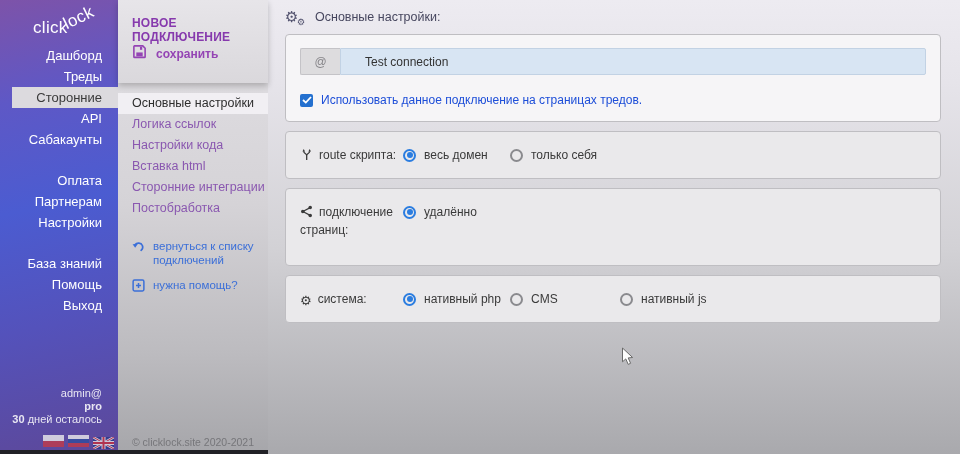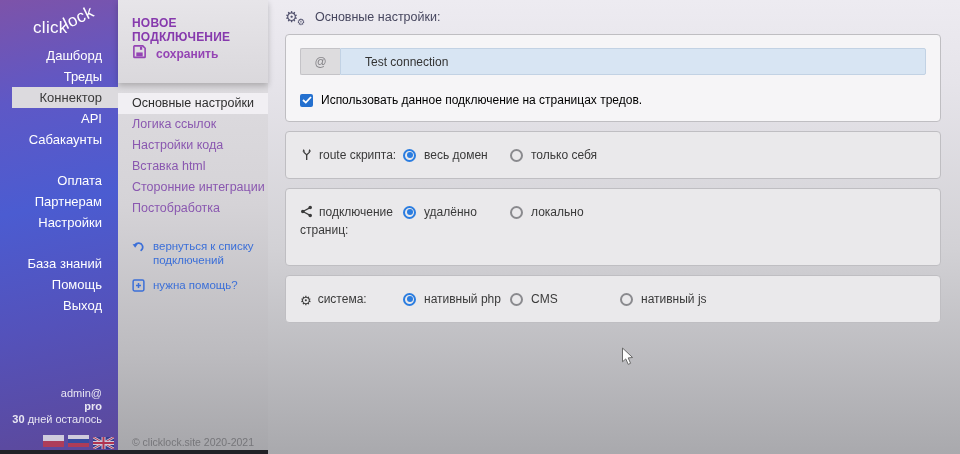--- a/index.html
+++ b/index.html
@@ -51,21 +51,21 @@
   .gears .g1 { font-size:15px; position:absolute; left:0; top:0; }
   .gears .g2 { font-size:9px; position:absolute; right:0; bottom:-1px; }
   .cards { margin-left:17px; width:656px; }
   .card { border:1px solid #bfbec2; border-radius:4px; margin-bottom:9px; }
   .card-name { background:#f6f5f7; padding:13px 14px 14px; }
   .input-group { display:flex; height:27px; }
   .input-prefix { width:40px; background:#dddcde; border:1px solid #c4c3c7; border-right:none; border-radius:2px 0 0 2px; display:flex; align-items:center; justify-content:center; color:#87868a; font-size:12px; }
   .name-input { flex:1; background:#d8e5f3; border:1px solid #c2d2e4; border-radius:0 2px 2px 0; font-size:12px; color:#333; padding:0 24px; font-family:"Liberation Sans",sans-serif; outline:none; }
   .check-row { margin-top:18px; display:flex; align-items:center; gap:8px; cursor:pointer; }
   .checkbox { width:13px; height:13px; background:#2470cf; border-radius:2px; display:flex; align-items:center; justify-content:center; flex-shrink:0; }
-  .check-label { font-size:12px; color:#000000; }
+  .check-label { font-size:12px; color:#1d4ed8; }
   .card-row { background:#eae9eb; display:flex; align-items:flex-start; padding:15px 14px 13px; min-height:46px; }
   .card-row.tall { min-height:64px; padding-bottom:27px; }
   .setting-label { width:103px; font-size:12px; color:#3a3a3a; line-height:16px; flex-shrink:0; }
   .setting-label .s-ico { display:inline-block; vertical-align:-2px; margin-right:6px; }
   .gear-glyph { font-family:"DejaVu Sans",sans-serif; font-size:13px; color:#3a3a3a; font-style:normal; }
   .radio-opt { width:107px; display:flex; align-items:center; gap:8px; cursor:pointer; flex-shrink:0; }
   .radio-opt.wide { width:110px; }
   .radio { width:13px; height:13px; border-radius:50%; border:2px solid #8a8a8e; position:relative; flex-shrink:0; }
   .radio.checked { border-color:#2b7de0; }
   .radio.checked::after { content:""; position:absolute; inset:1.5px; background:#2b7de0; border-radius:50%; }
@@ -79,21 +79,21 @@
 <div class="app">
 
   <div class="sidebar">
     <div class="logo">
       <span>click</span><span class="logo-p2">lock</span>
     </div>
     <div class="nav">
       <div class="nav-group">
         <div class="nav-item">Дашборд</div>
         <div class="nav-item">Треды</div>
-        <div class="nav-item active">Коннектор</div>
+        <div class="nav-item active">Сторонние</div>
         <div class="nav-item">API</div>
         <div class="nav-item">Сабакаунты</div>
       </div>
       <div class="nav-group">
         <div class="nav-item">Оплата</div>
         <div class="nav-item">Партнерам</div>
         <div class="nav-item">Настройки</div>
       </div>
       <div class="nav-group">
         <div class="nav-item">База знаний</div>
@@ -207,24 +207,20 @@
                 <path d="M3 7 L11 2.8 M3 7 L11 11.2" stroke="#3a3a3a" stroke-width="1.3" fill="none"></path>
                 <circle cx="11" cy="2.8" r="1.9" fill="#3a3a3a"></circle>
                 <circle cx="3" cy="7" r="1.9" fill="#3a3a3a"></circle>
                 <circle cx="11" cy="11.2" r="1.9" fill="#3a3a3a"></circle>
               </svg></span><span>подключение страниц:</span>
         </div>
         <div class="radio-opt">
           <span class="radio checked"></span>
           <span class="radio-label">удалённо</span>
         </div>
-        <div class="radio-opt wide">
-          <span class="radio"></span>
-          <span class="radio-label">локально</span>
-        </div>
       </div>
 
       <div class="card card-row">
         <div class="setting-label">
           <span class="s-ico gear-glyph">⚙</span><span>система:</span>
         </div>
         <div class="radio-opt">
           <span class="radio checked"></span>
           <span class="radio-label">нативный php</span>
         </div>

